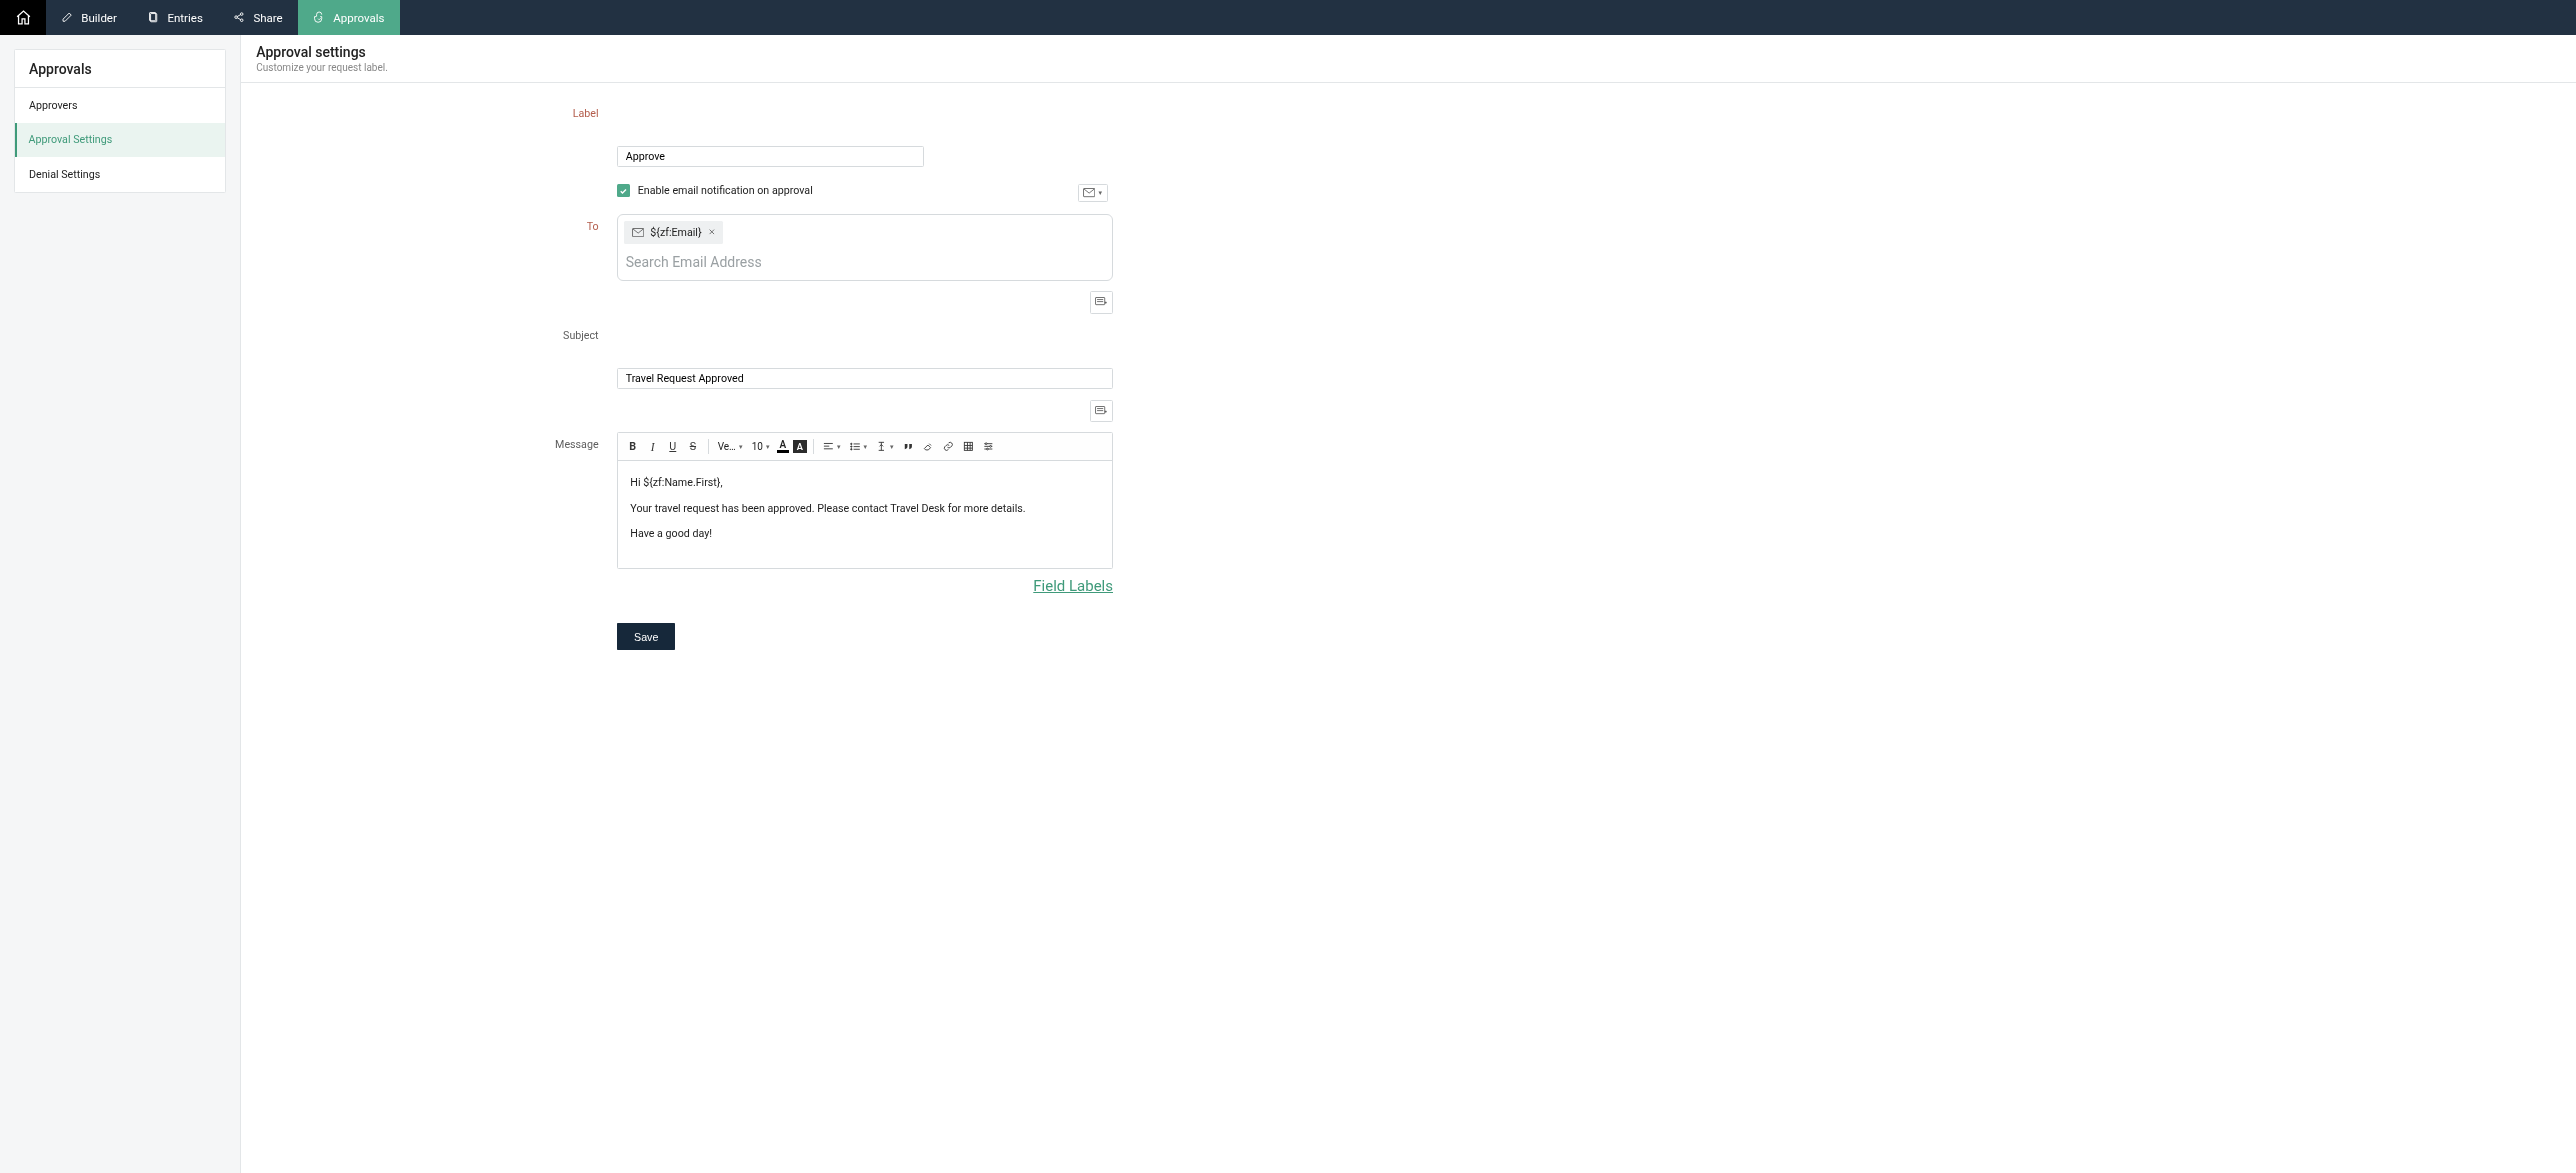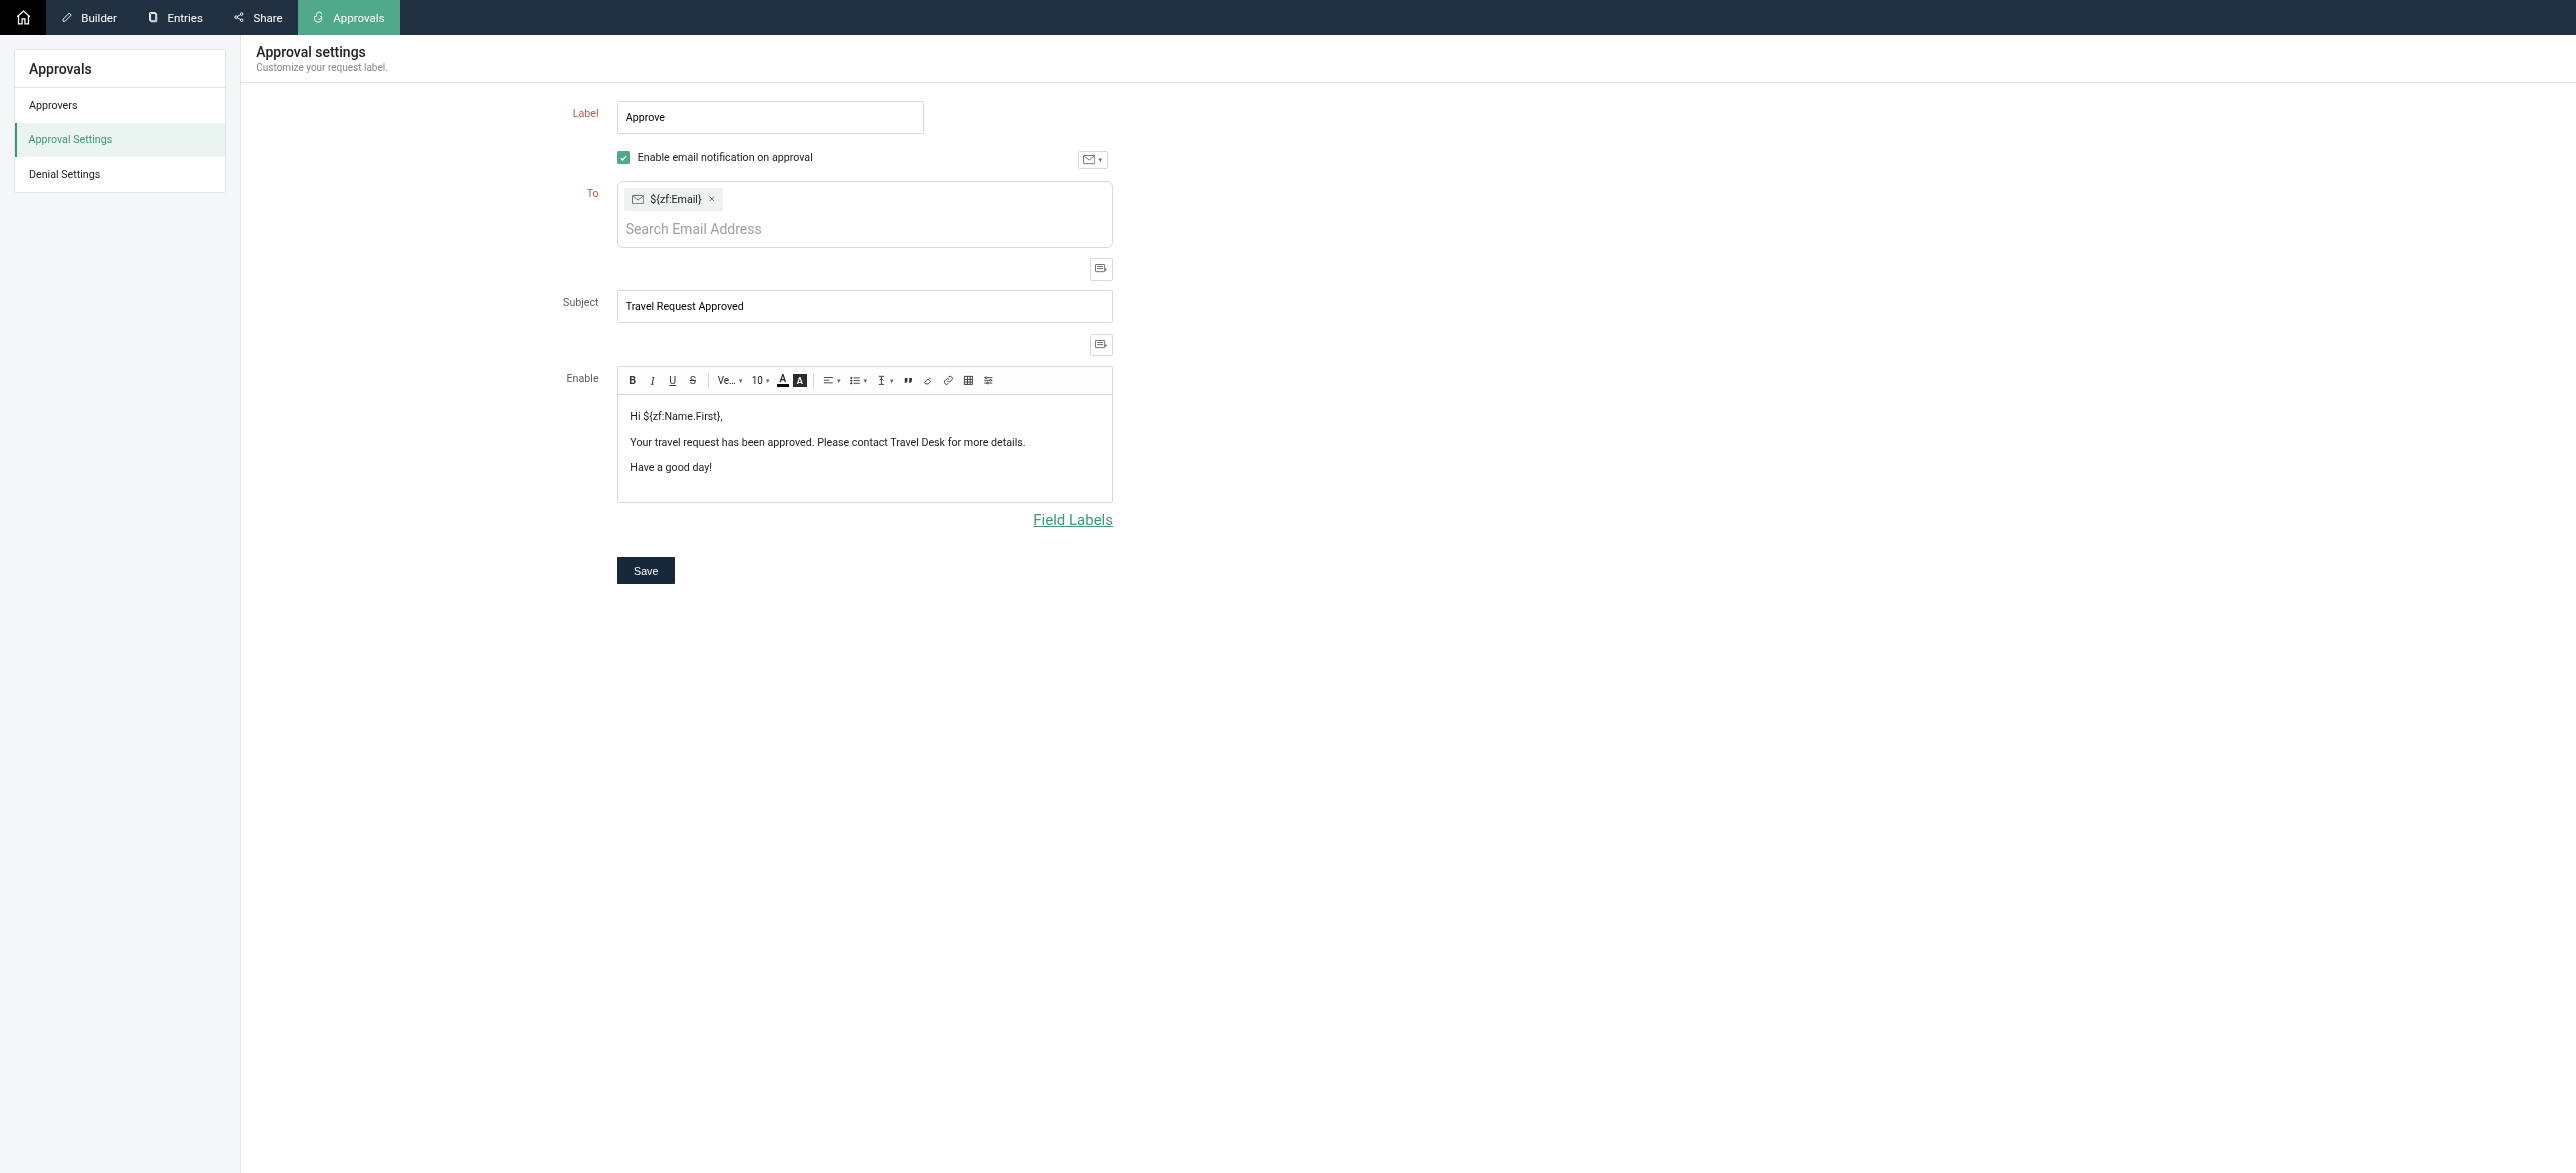--- a/index.html
+++ b/index.html
@@ -102,26 +102,27 @@
     color: #b35c4b;
     font-size: 10.7px;
   }
   .formrow .lbl.dark { color: #5e5e5e; }
   .formrow .field {
     flex: 1;
     max-width: 498px;
   }
   input[type=text].tf {
     width: 307px;
-    height: 33px;
+    height: 21px;
     border: 0.8px solid #d6dadd;
     border-radius: 1.5px;
     padding: 0 7.7px;
     font-size: 10.7px;
     font-family: inherit;
+    margin-top: 45px;
   }
   input[type=text].subjectf {
     width: 496px;
   }
 
   .chkline {
     display: flex;
     align-items: center;
     gap: 7.7px;
     position:relative;
@@ -393,21 +394,21 @@
                   <rect x="1" y="1" width="18" height="14" rx="1"></rect>
                   <path d="M4 5h12M4 9h12"></path>
                   <path d="M19 11h4M21 9v4"></path>
                 </svg>
             </div>
           </div>
         </div>
       </div>
 
       <div class="formrow">
-        <div class="lbl dark">Enable</div>
+        <div class="lbl dark">Message</div>
         <div class="field">
           <div class="editor">
             <div class="toolbar">
               <div class="tbtn bold">B</div>
               <div class="tbtn ital">I</div>
               <div class="tbtn under">U</div>
               <div class="tbtn strike">S</div>
               <div class="tsep"></div>
               <div class="tsel">
                 <span>Ve…</span>

